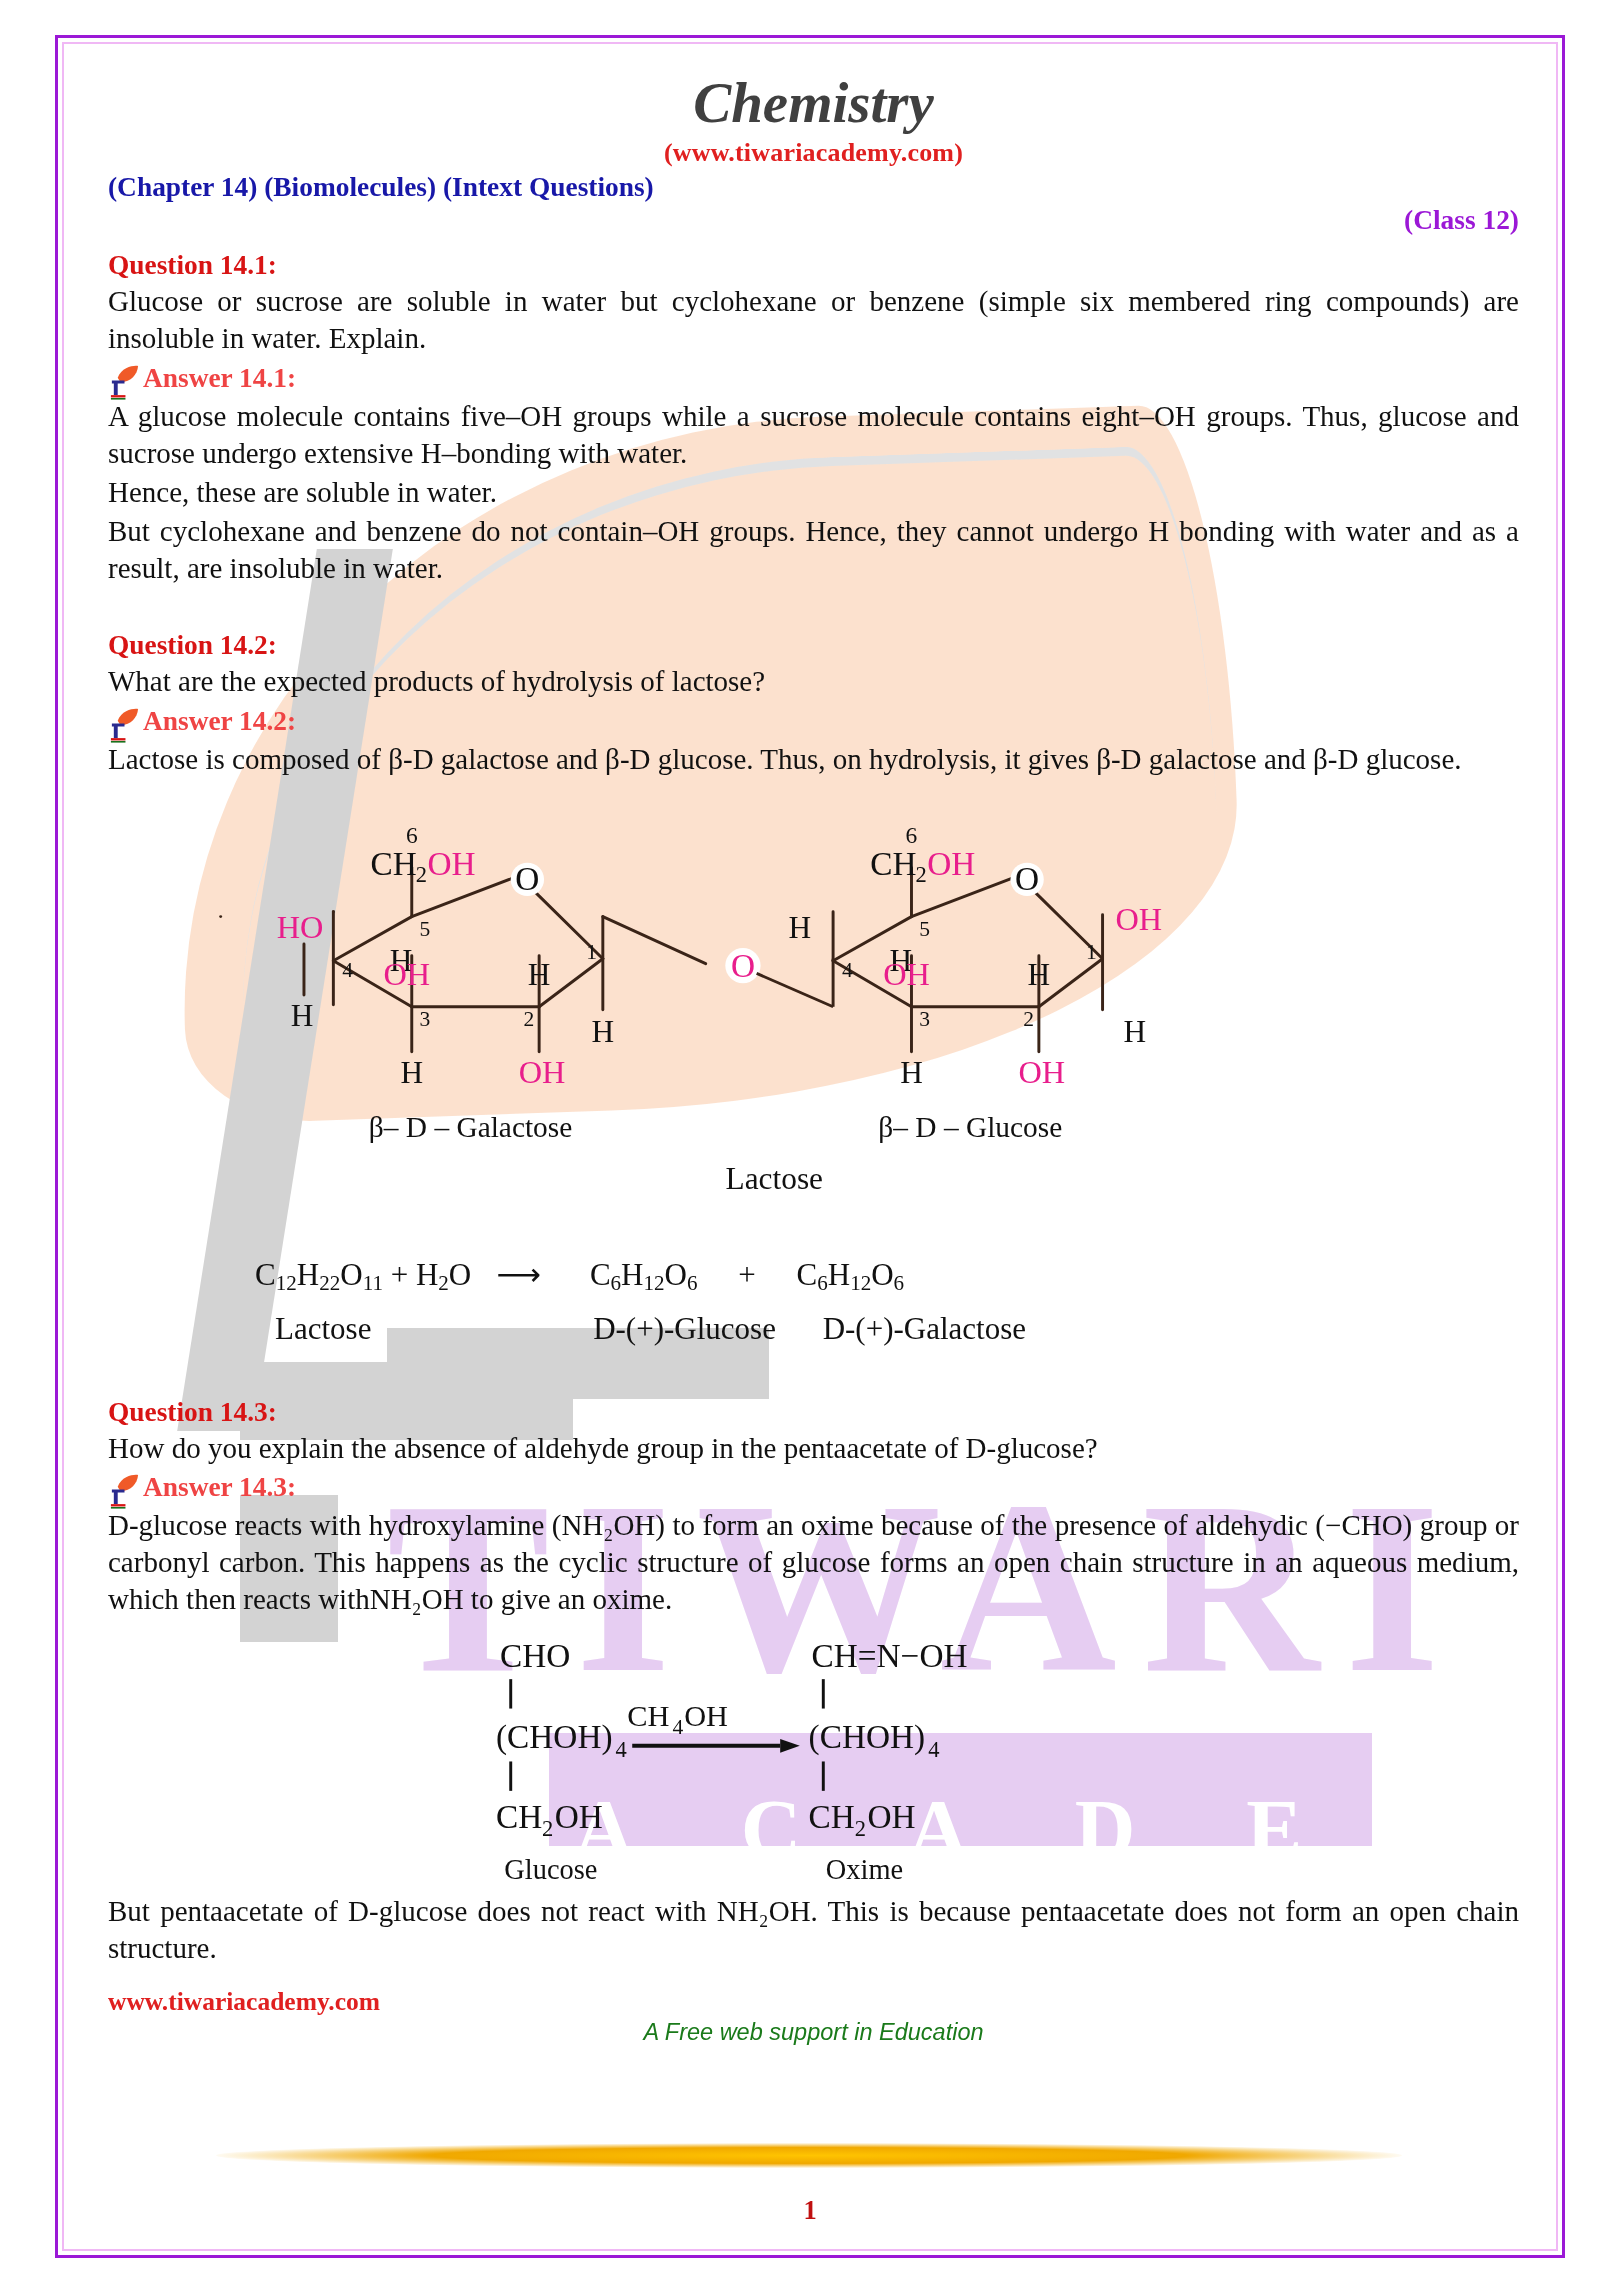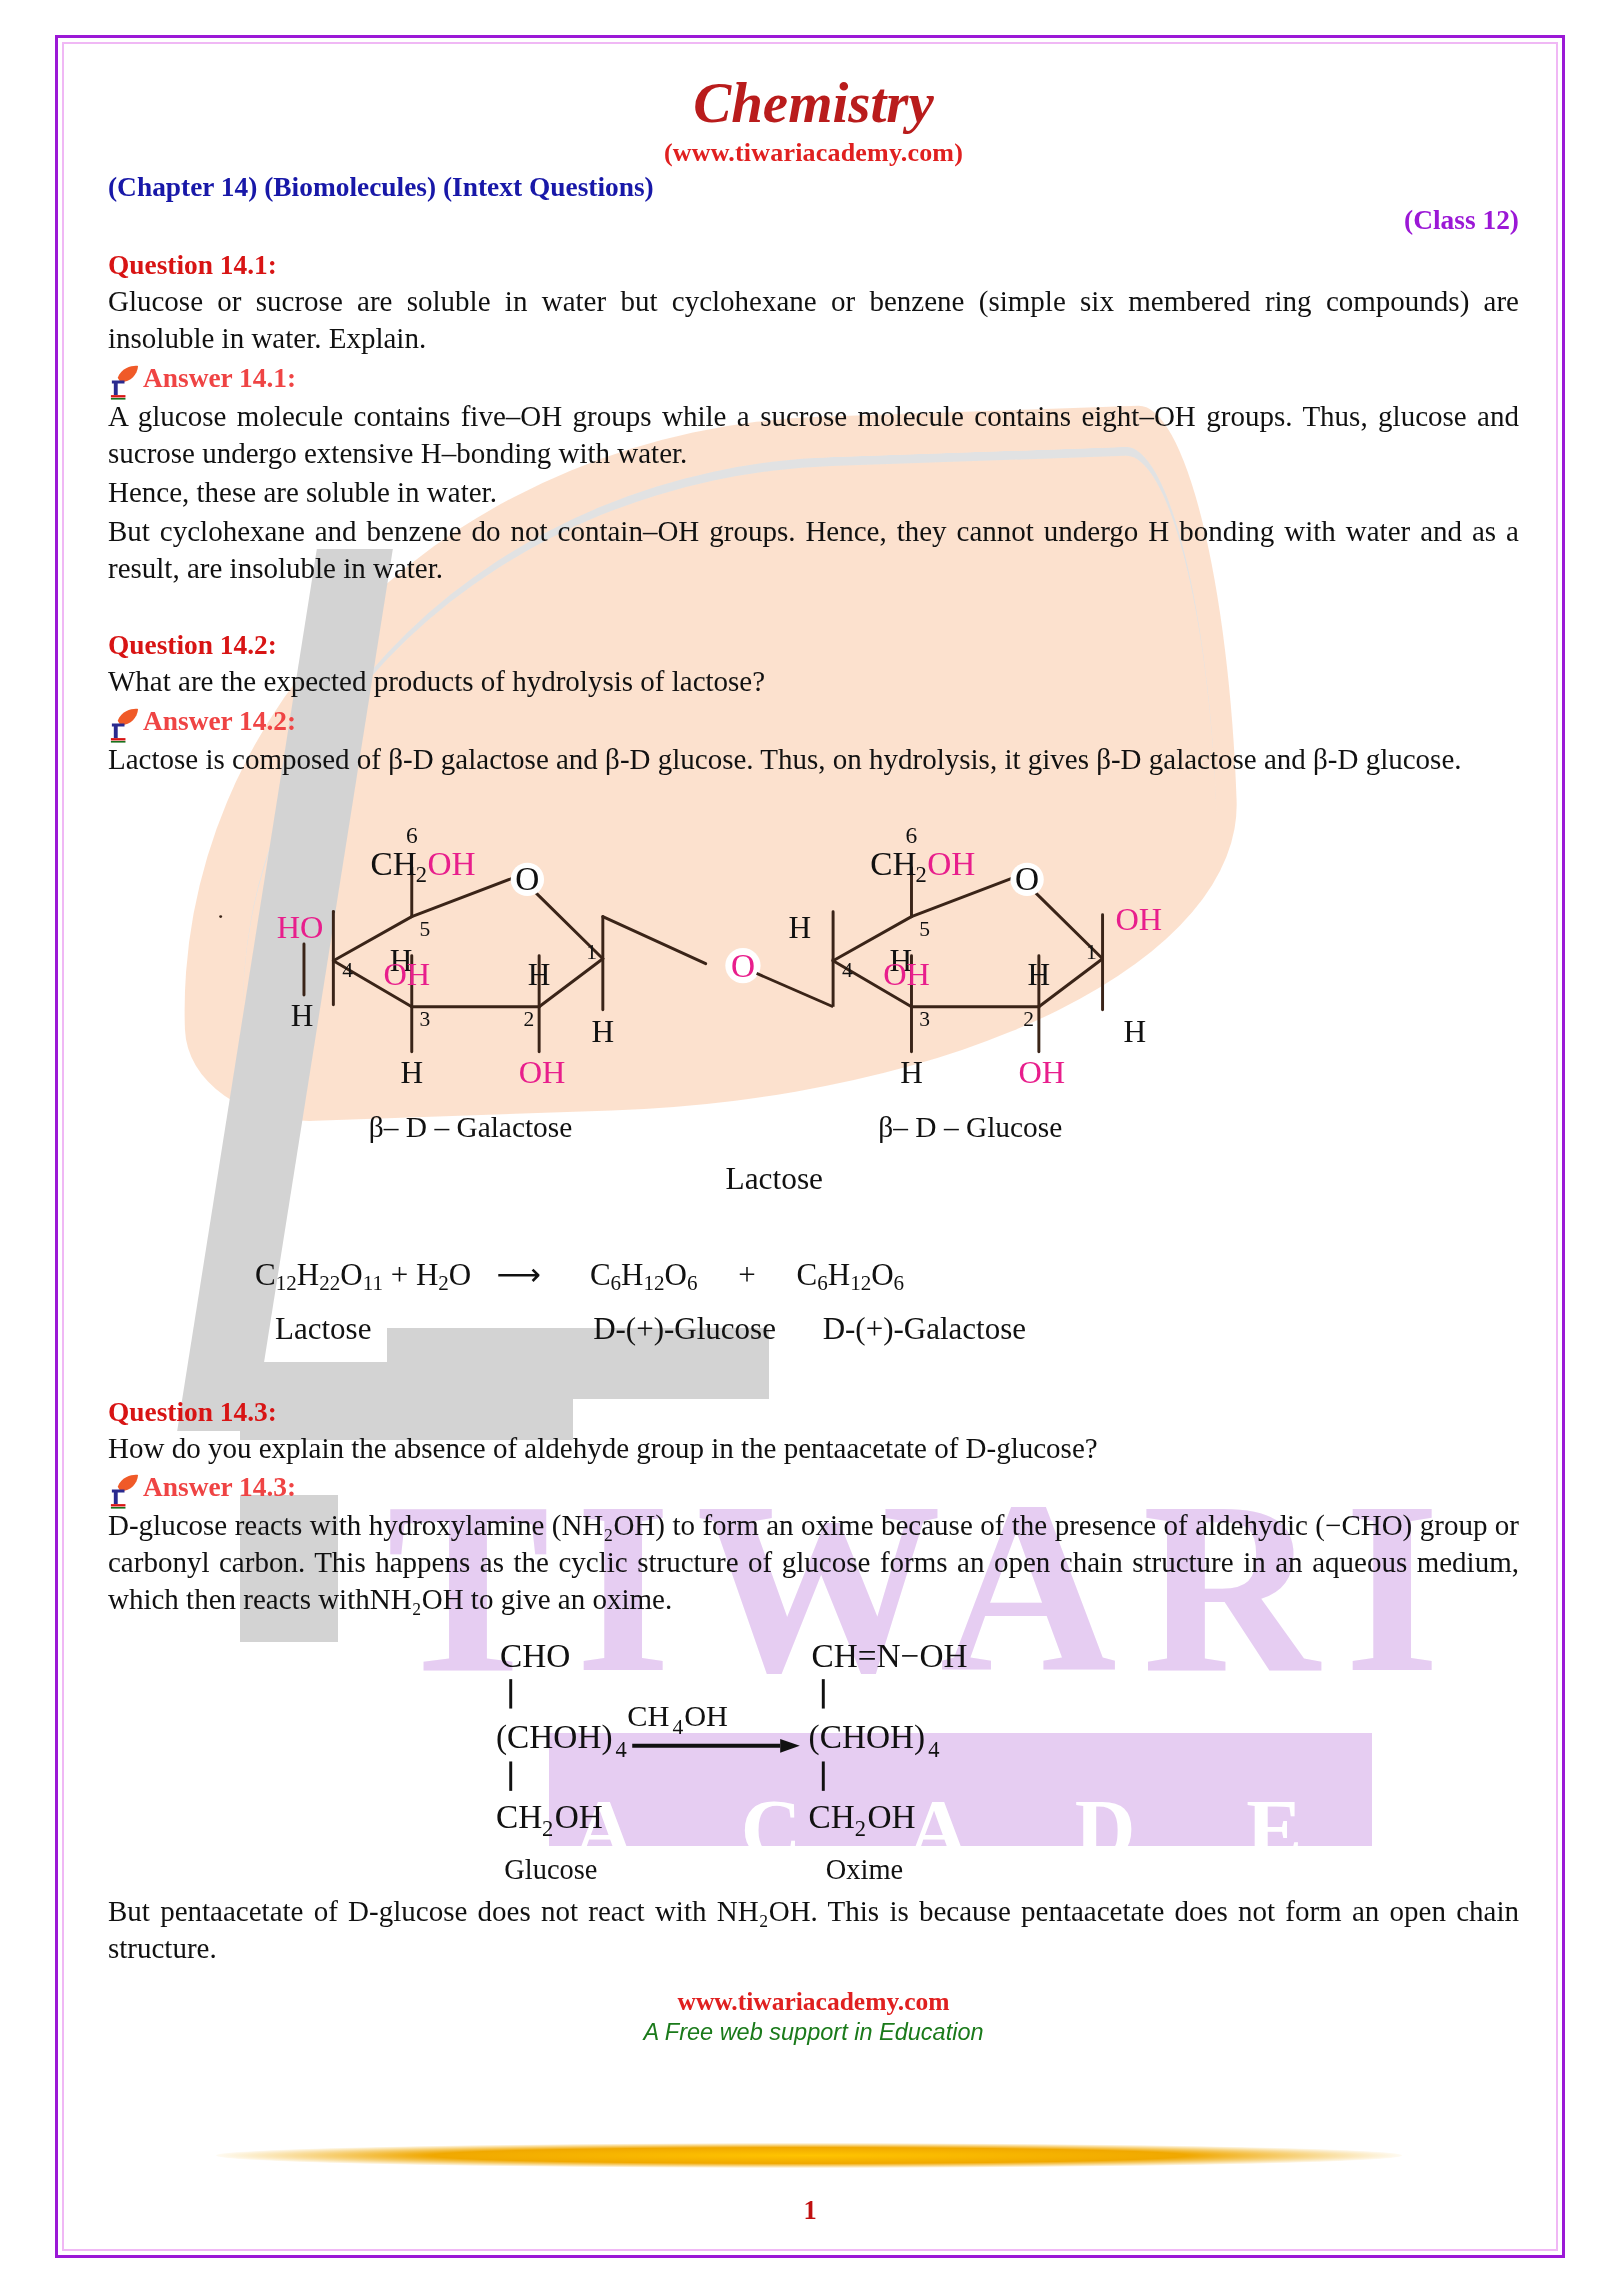--- a/index.html
+++ b/index.html
@@ -61,21 +61,21 @@
     text-align:center;font-family:"Liberation Serif",serif;margin-top:40px;
   }
   .wm-gray-tab{
     left:240px;top:1495px;width:98px;height:147px;background:#d3d3d3;
   }
 
   
   .content{position:absolute;left:108px;top:59px;width:1411px;}
 
   .title{
-    text-align:center;color:#b91c1c;font-style:italic;font-weight:700;
+    text-align:center;color:#404040;font-style:italic;font-weight:700;
     font-size:57px;font-family:"Liberation Serif",serif;line-height:63px;
     margin-top:11.8px;
   }
   .sub-url{
     text-align:center;color:#e02020;font-weight:700;font-size:26px;
     letter-spacing:0.2px;margin-top:3.9px;
   }
   .sub-chapter{
     text-align:left;color:#1818a8;font-weight:700;font-size:27.4px;margin-top:3.9px;
   }
@@ -99,21 +99,21 @@
   .eqn{position:relative;margin-top:15.7px;height:127px;font-size:31px;color:#111;}
   .eqn .row1{position:absolute;left:147px;top:0;white-space:nowrap;}
   .eqn .row2{position:absolute;left:167px;top:55px;white-space:nowrap;}
   sub{font-size:.68em;vertical-align:-.25em;}
 
   
   .rxn{position:relative;height:255px;margin-top:13.7px;}
   .rxn svg{position:absolute;left:0;top:0;}
 
   
-  .foot-url{text-align:center;color:#e02020;font-weight:700;font-size:25.5px;margin-top:19.6px;}
+  .foot-url{color:#e02020;font-weight:700;font-size:25.5px;margin-top:19.6px;}
   .foot-tag{text-align:center;color:#1a7a1a;font-size:23.5px;font-style:italic;margin-top:2px;
             font-family:Liberation Sans, sans-serif;}
   .gold{
     position:absolute;left:216px;bottom:125px;width:1186px;height:25.5px;
     background:radial-gradient(ellipse at 50% 50%, #ffc400 0%, #f0a800 45%, rgba(255,200,0,0) 72%);
     border-radius:50%;
   }
   .pagenum{
     position:absolute;left:0;right:0;bottom:67px;text-align:center;
     color:#c01010;font-weight:700;font-size:26.5px;

